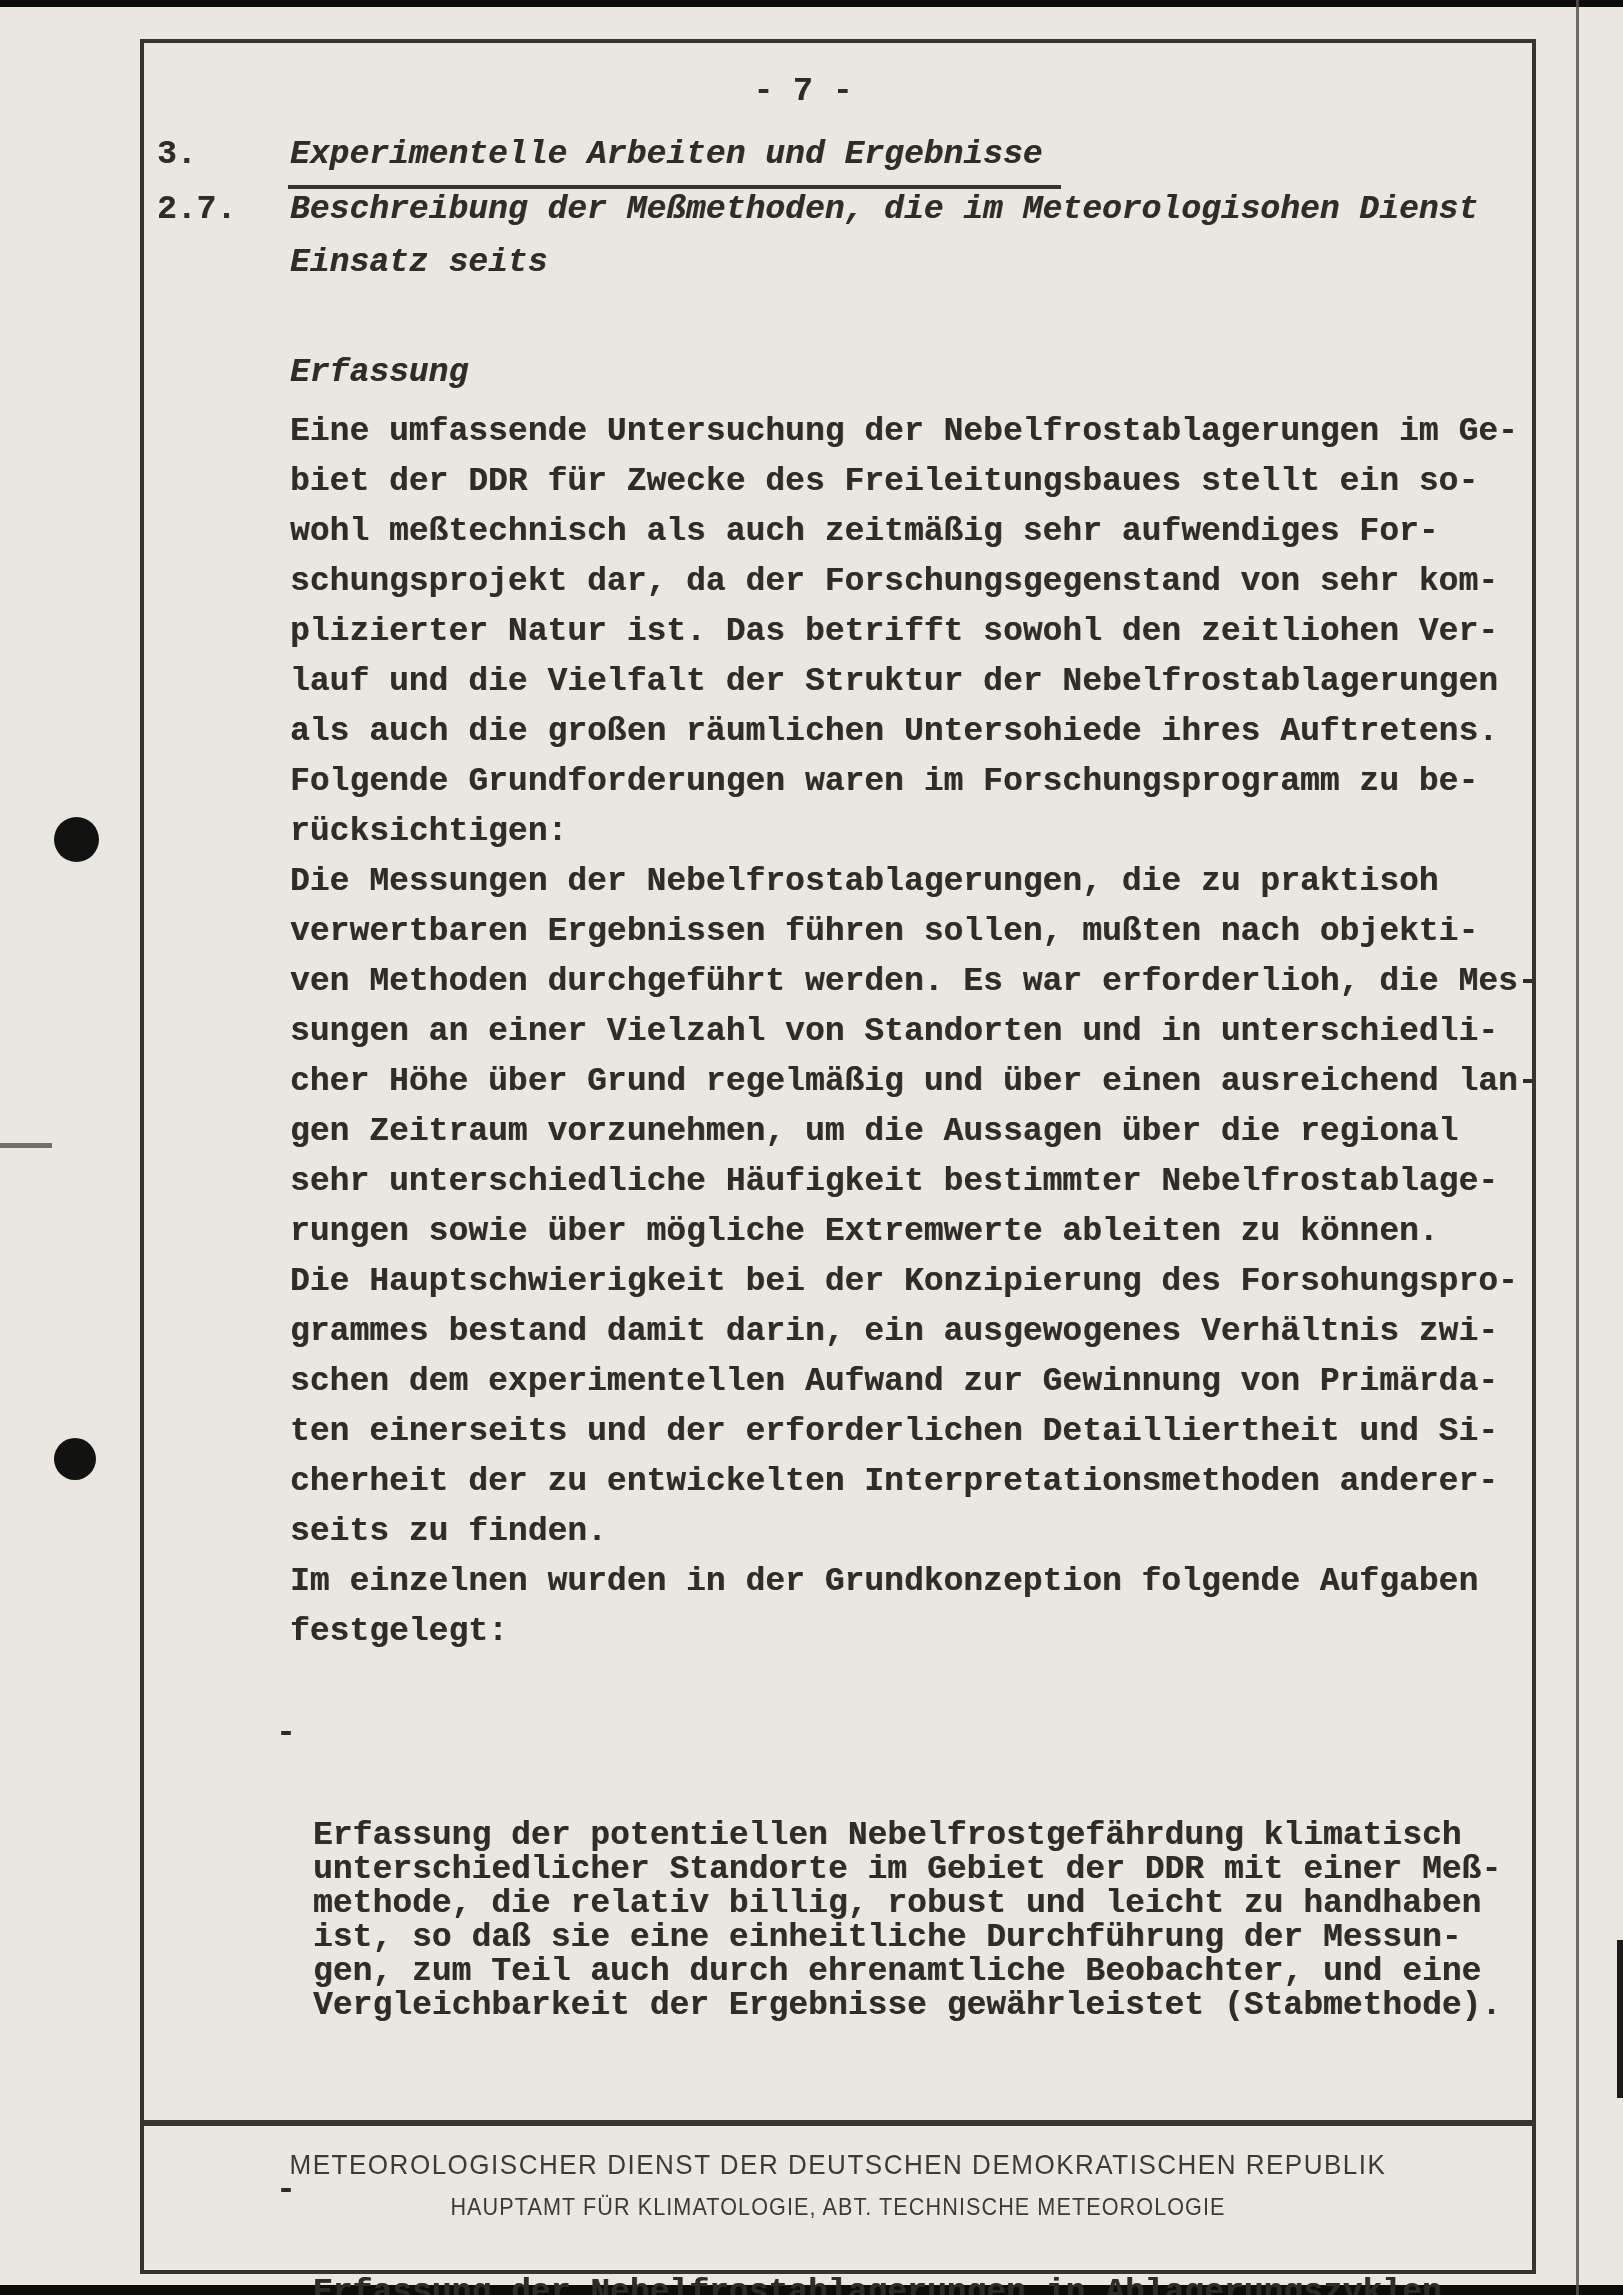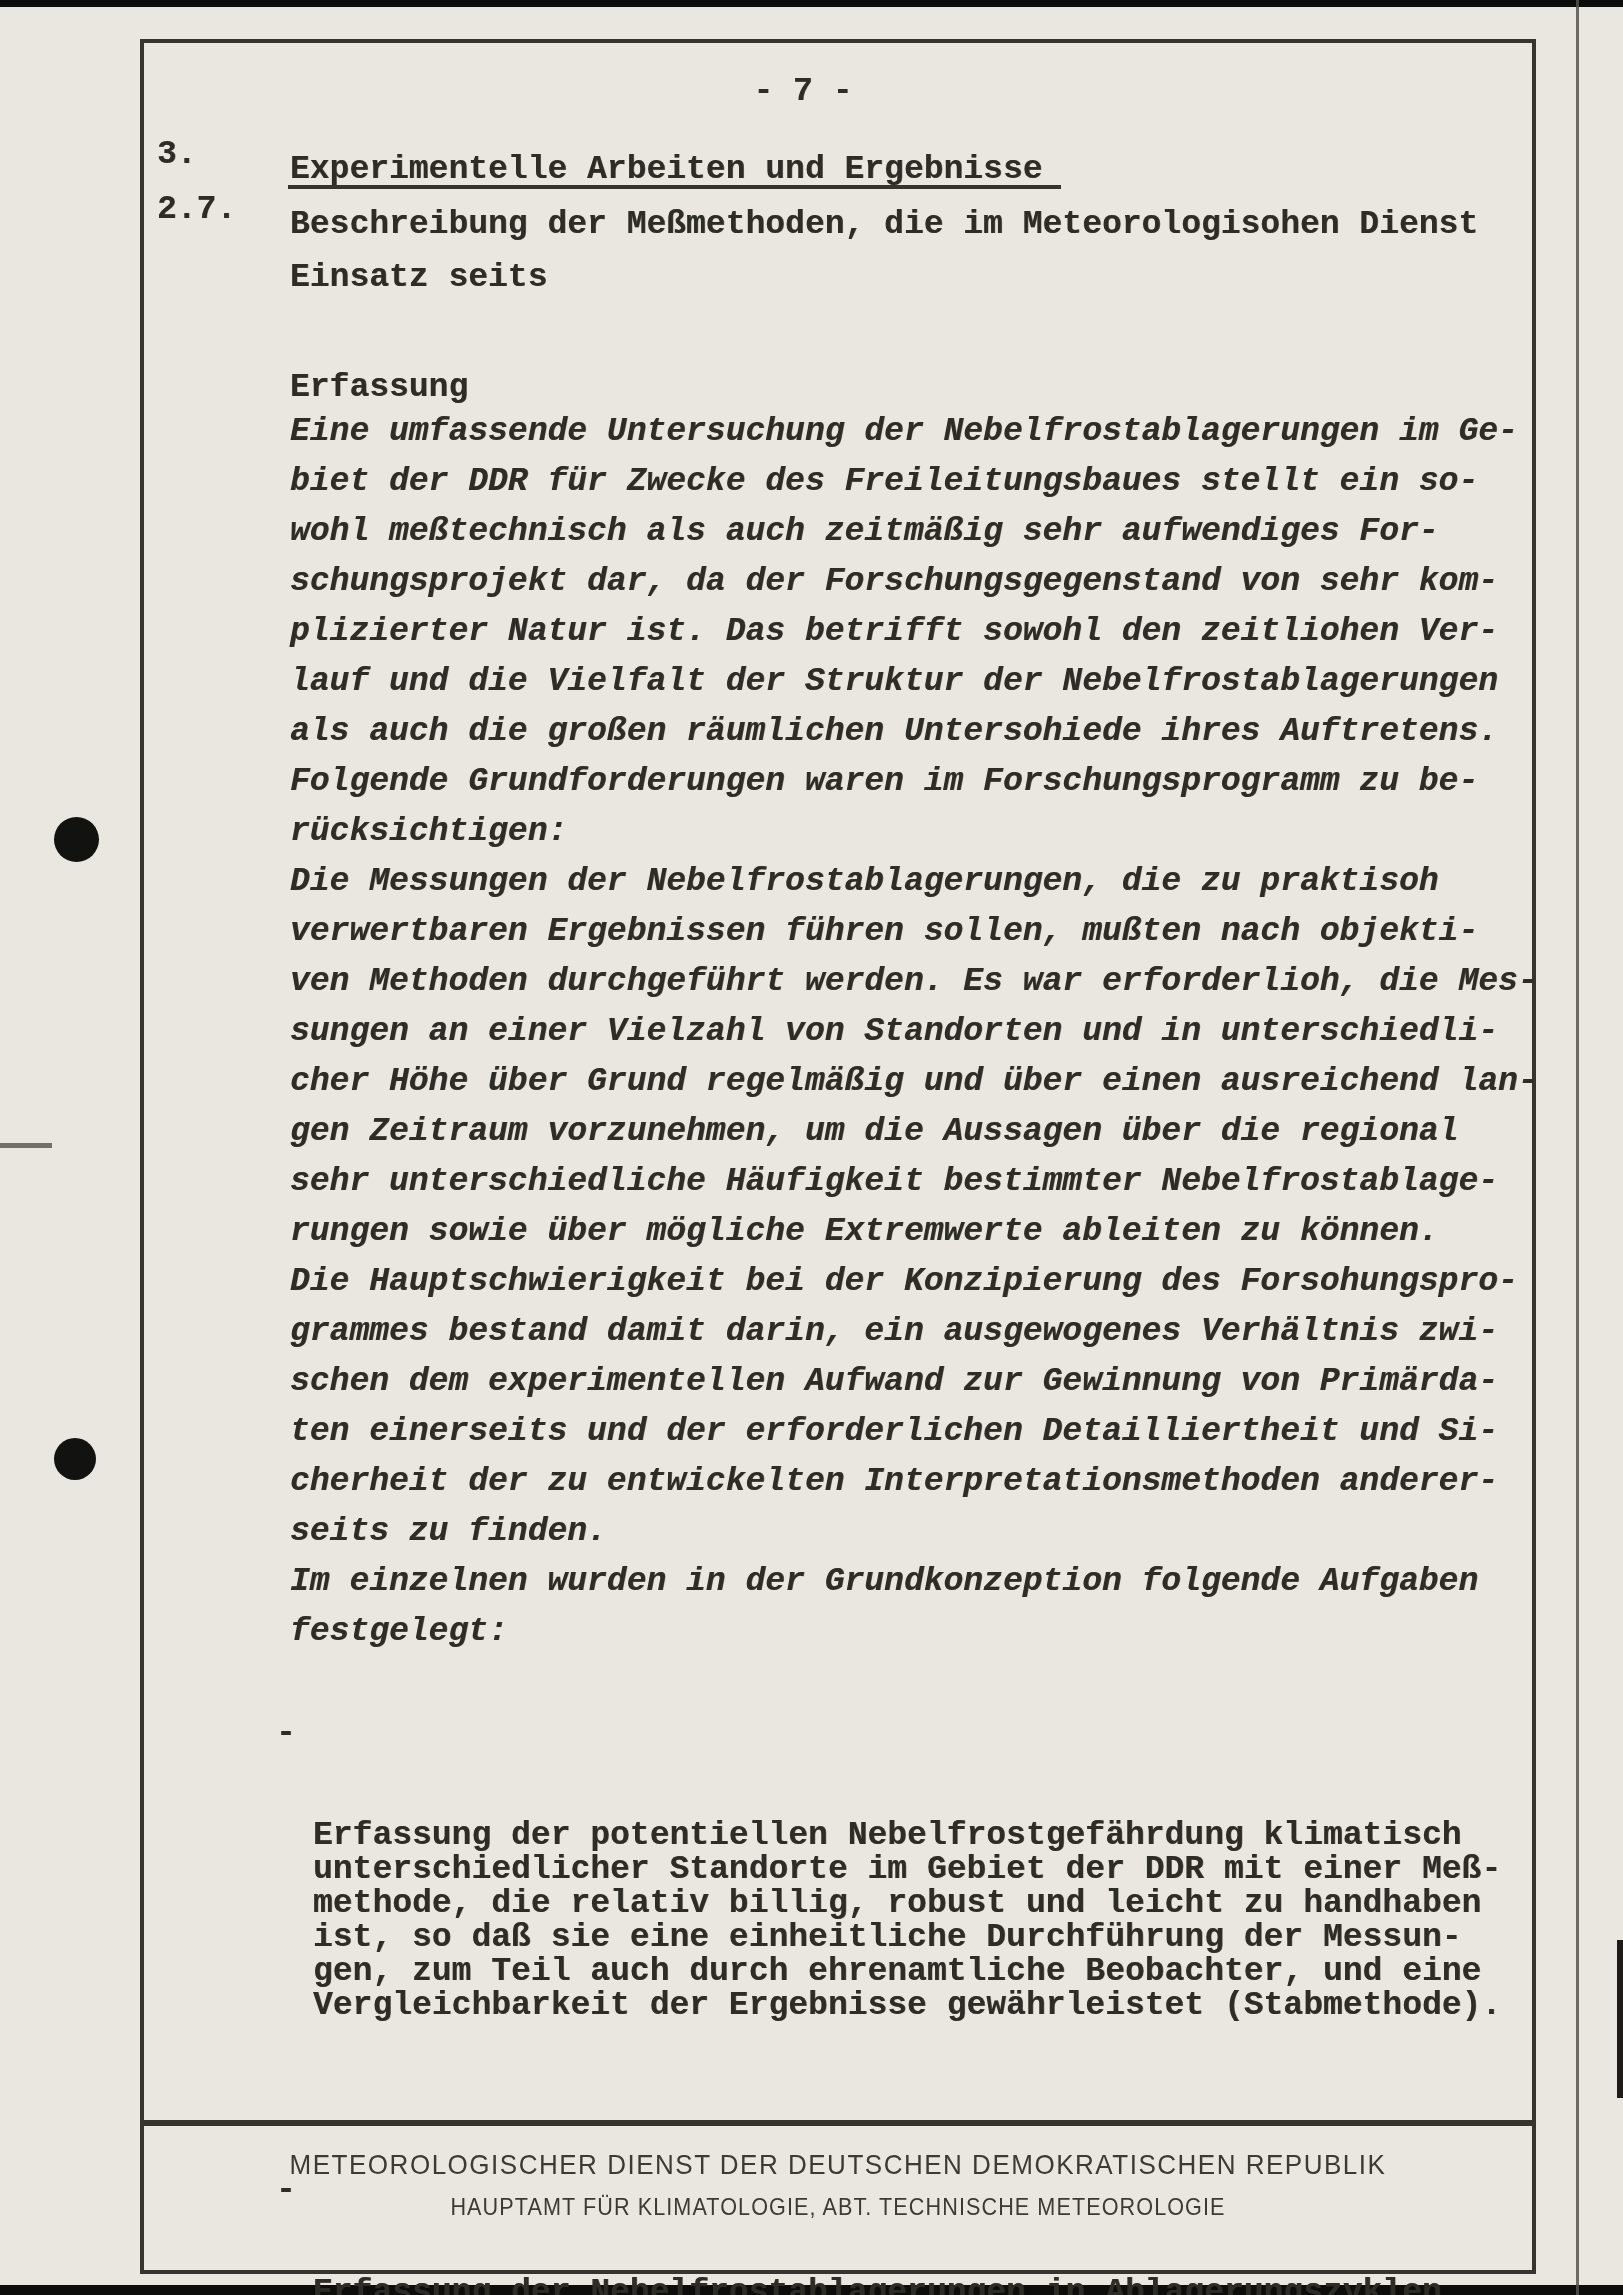--- a/index.html
+++ b/index.html
@@ -27,24 +27,24 @@
   .dot1{left:54px;top:817px;width:45px;height:45px;}
   .dot2{left:54px;top:1438px;width:42px;height:42px;}
   .margin-dash{position:absolute;left:0;top:1143px;width:52px;height:4.9px;background:#54524b;opacity:.8;}
 
   
   .tw{font-family:"Liberation Mono", monospace;font-weight:700;
       text-shadow:0.5px 0.3px 0 rgba(46,44,39,.55);white-space:pre;}
   .pagenum{position:absolute;left:722px;top:73px;width:162px;text-align:center;font-size:33px;}
   .h-row{position:absolute;left:0;width:1623px;height:50px;font-size:33px;}
   .h-num{position:absolute;left:157px;top:0;}
-  .h-text{position:absolute;left:290px;top:15px;}
+  .h-text{position:absolute;left:290px;top:0;font-style:italic;}
   .underline{position:absolute;left:288px;top:185px;width:773px;height:4px;background:#35342f;}
 
-  .body-block{position:absolute;left:290px;top:407px;font-size:33px;line-height:50px;font-style:italic;}
+  .body-block{position:absolute;left:290px;top:407px;font-size:33px;line-height:50px;}
   .list-block{position:absolute;left:313px;top:1649px;font-size:33px;line-height:34px;}
   .litem{position:relative;}
   .litem + .litem{margin-top:15.4px;}
   .dash{position:absolute;left:-37px;top:0;}
   .tline{height:inherit;}
 
   
   .footer-text{position:absolute;left:140px;width:1396px;text-align:center;
       font-family:"Liberation Sans", sans-serif;color:#3b3a35;white-space:pre;}
   .footer-1{top:2149px;font-size:28px;letter-spacing:1.6px;transform:scaleX(.93);transform-origin:center;}

